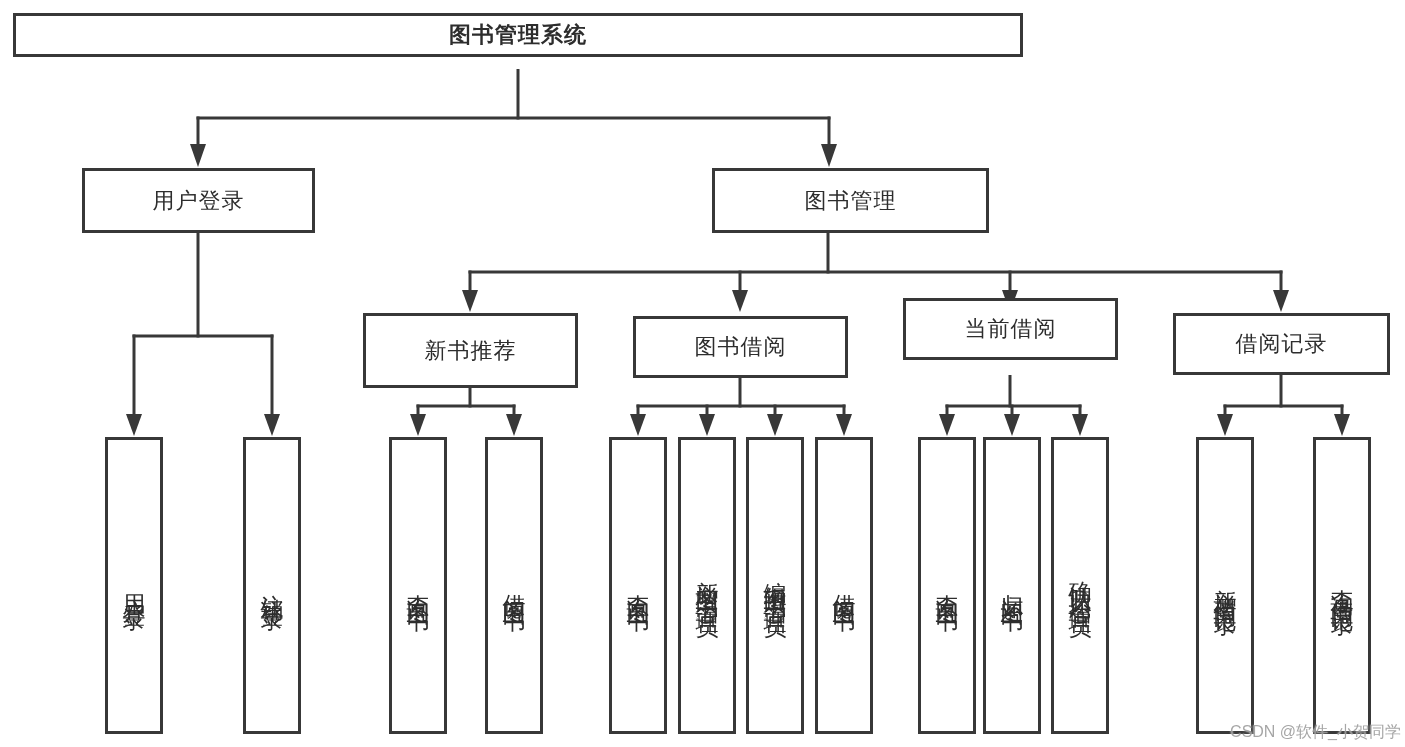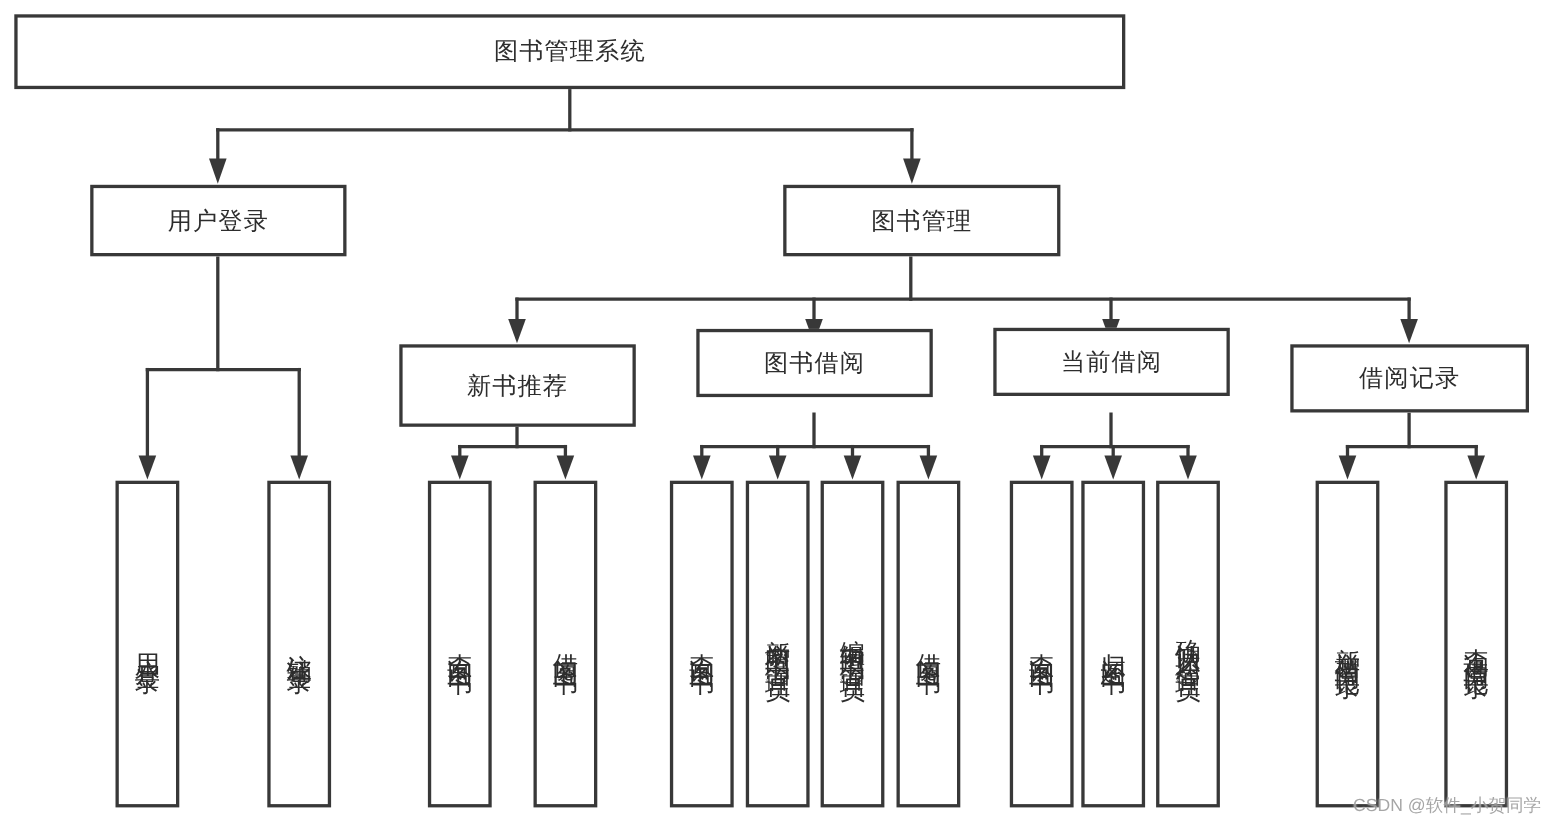--- a/index.html
+++ b/index.html
@@ -130,35 +130,35 @@
     <g>
       <line x1="1281" y1="375" x2="1281" y2="407.5"></line>
       <line x1="1223.5" y1="406" x2="1343.5" y2="406"></line>
       <line x1="1225" y1="404.5" x2="1225" y2="418"></line>
       <polygon points="1217,414 1233,414 1225,436"></polygon>
       <line x1="1342" y1="404.5" x2="1342" y2="418"></line>
       <polygon points="1334,414 1350,414 1342,436"></polygon>
     </g>
   </svg>
 
-  <div class="node h" style="left:13px; top:13px; width:1010px; height:68px;">
+  <div class="node h" style="left:13px; top:13px; width:1010px; height:44px;font-weight:bold;">
     <span>图书管理系统</span>
   </div>
 
   <div class="node h" style="left:82px; top:168px; width:233px; height:65px;">
     <span>用户登录</span>
   </div>
-  <div class="node h" style="left:712px; top:168px; width:252px; height:65px;align-items:center;">
+  <div class="node h" style="left:712px; top:168px; width:277px; height:65px;align-items:center;">
     <span>图书管理</span>
   </div>
 
   <div class="node h" style="left:363px; top:313px; width:215px; height:75px;">
     <span>新书推荐</span>
   </div>
-  <div class="node h" style="left:633px; top:299px; width:215px; height:62px;">
+  <div class="node h" style="left:633px; top:316px; width:215px; height:62px;">
     <span>图书借阅</span>
   </div>
   <div class="node h" style="left:903px; top:298px; width:215px; height:62px;">
     <span>当前借阅</span>
   </div>
   <div class="node h" style="left:1173px; top:313px; width:217px; height:62px;">
     <span>借阅记录</span>
   </div>
 
   <div class="node v" style="left:105px; top:437px; width:58px; height:297px;">

